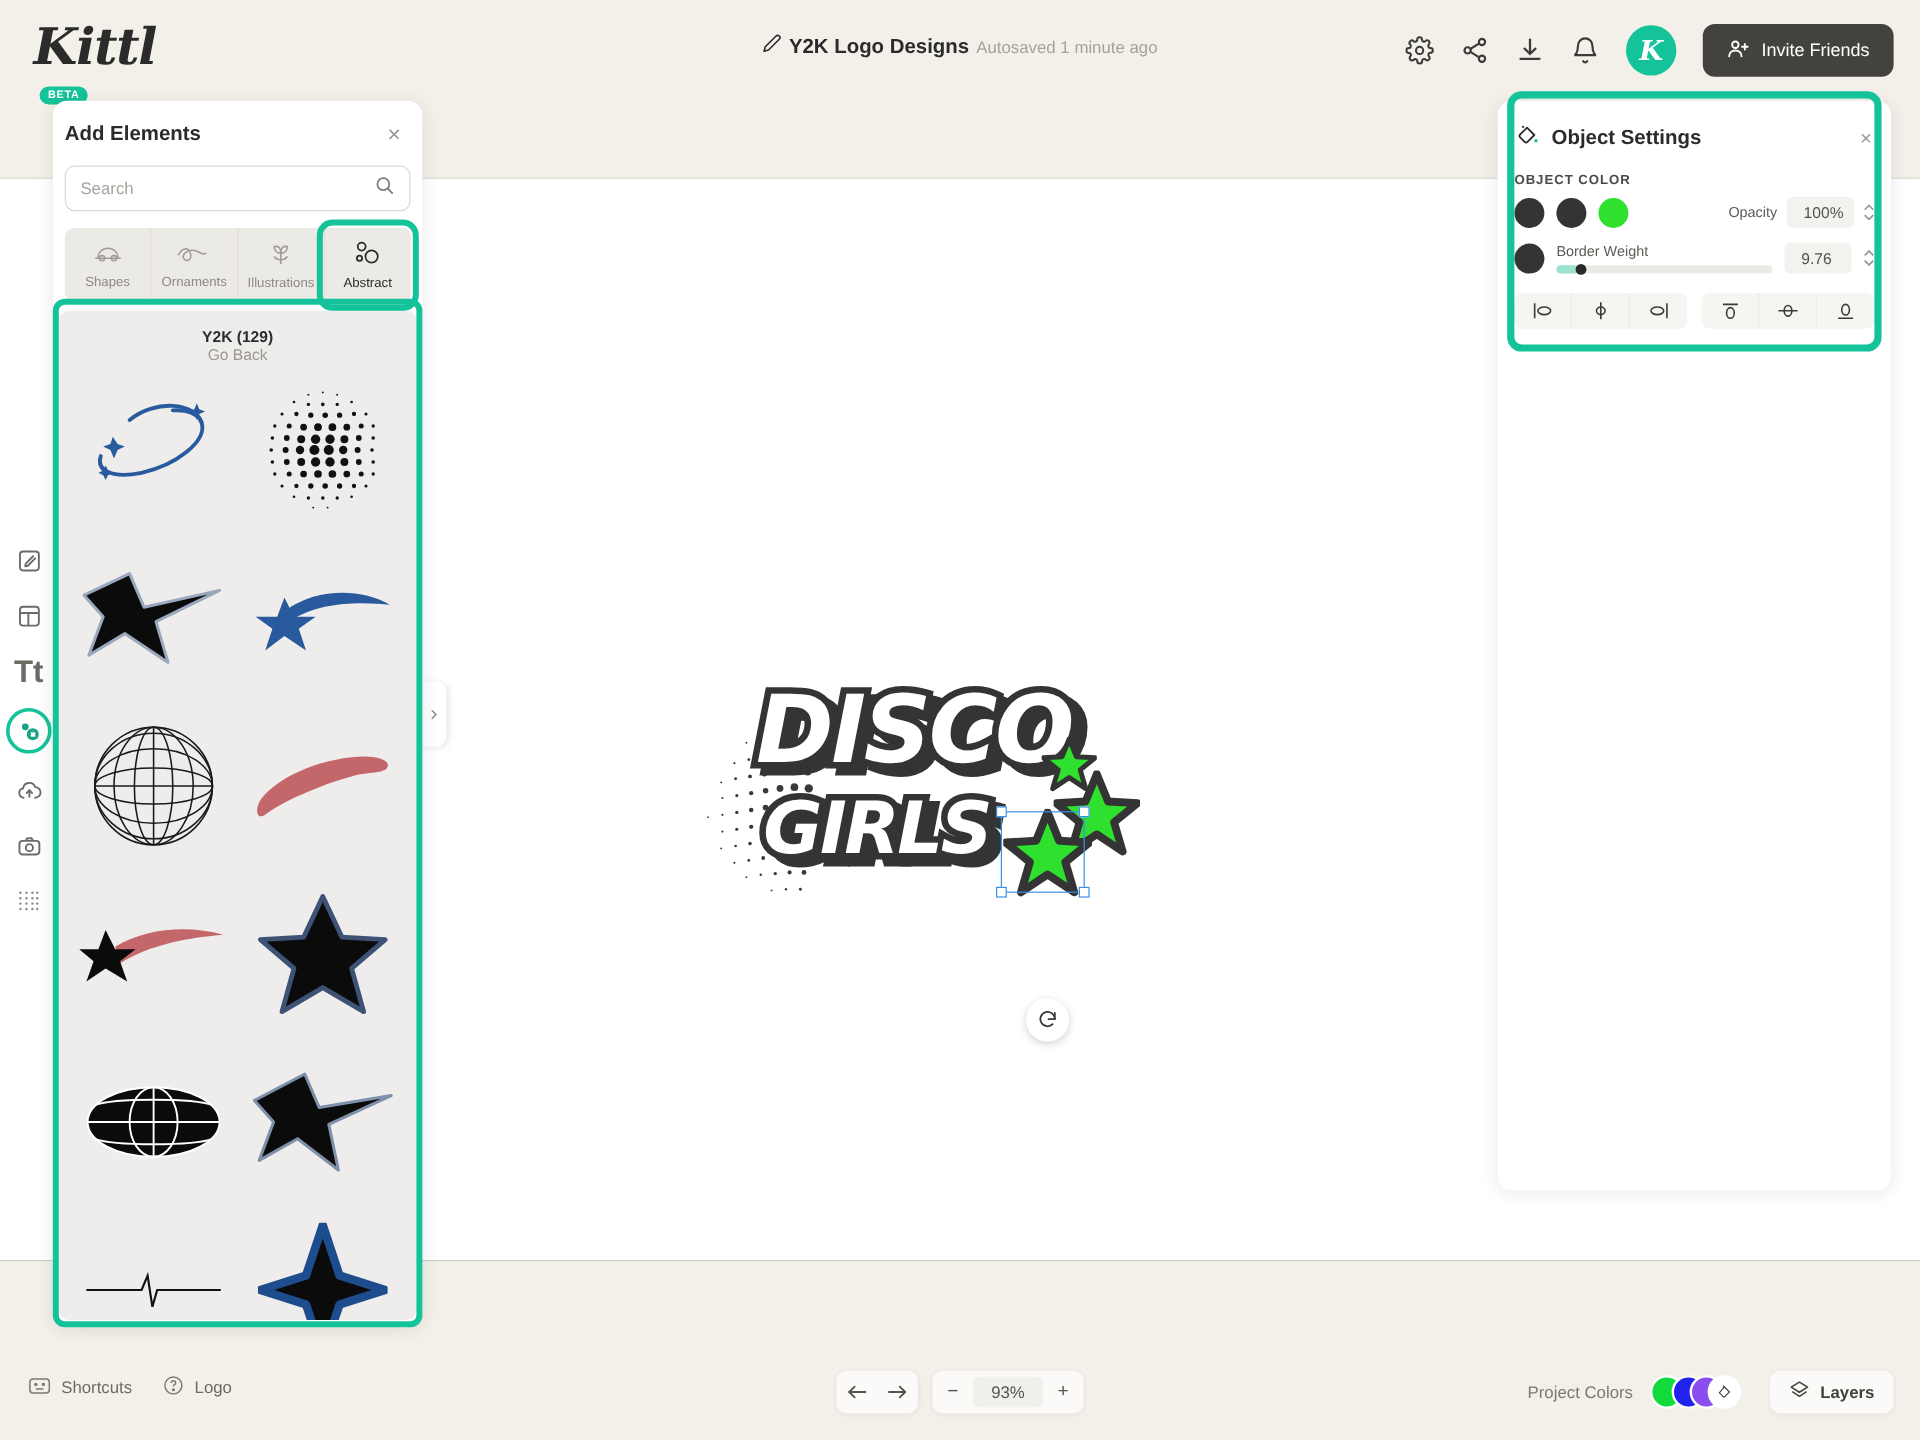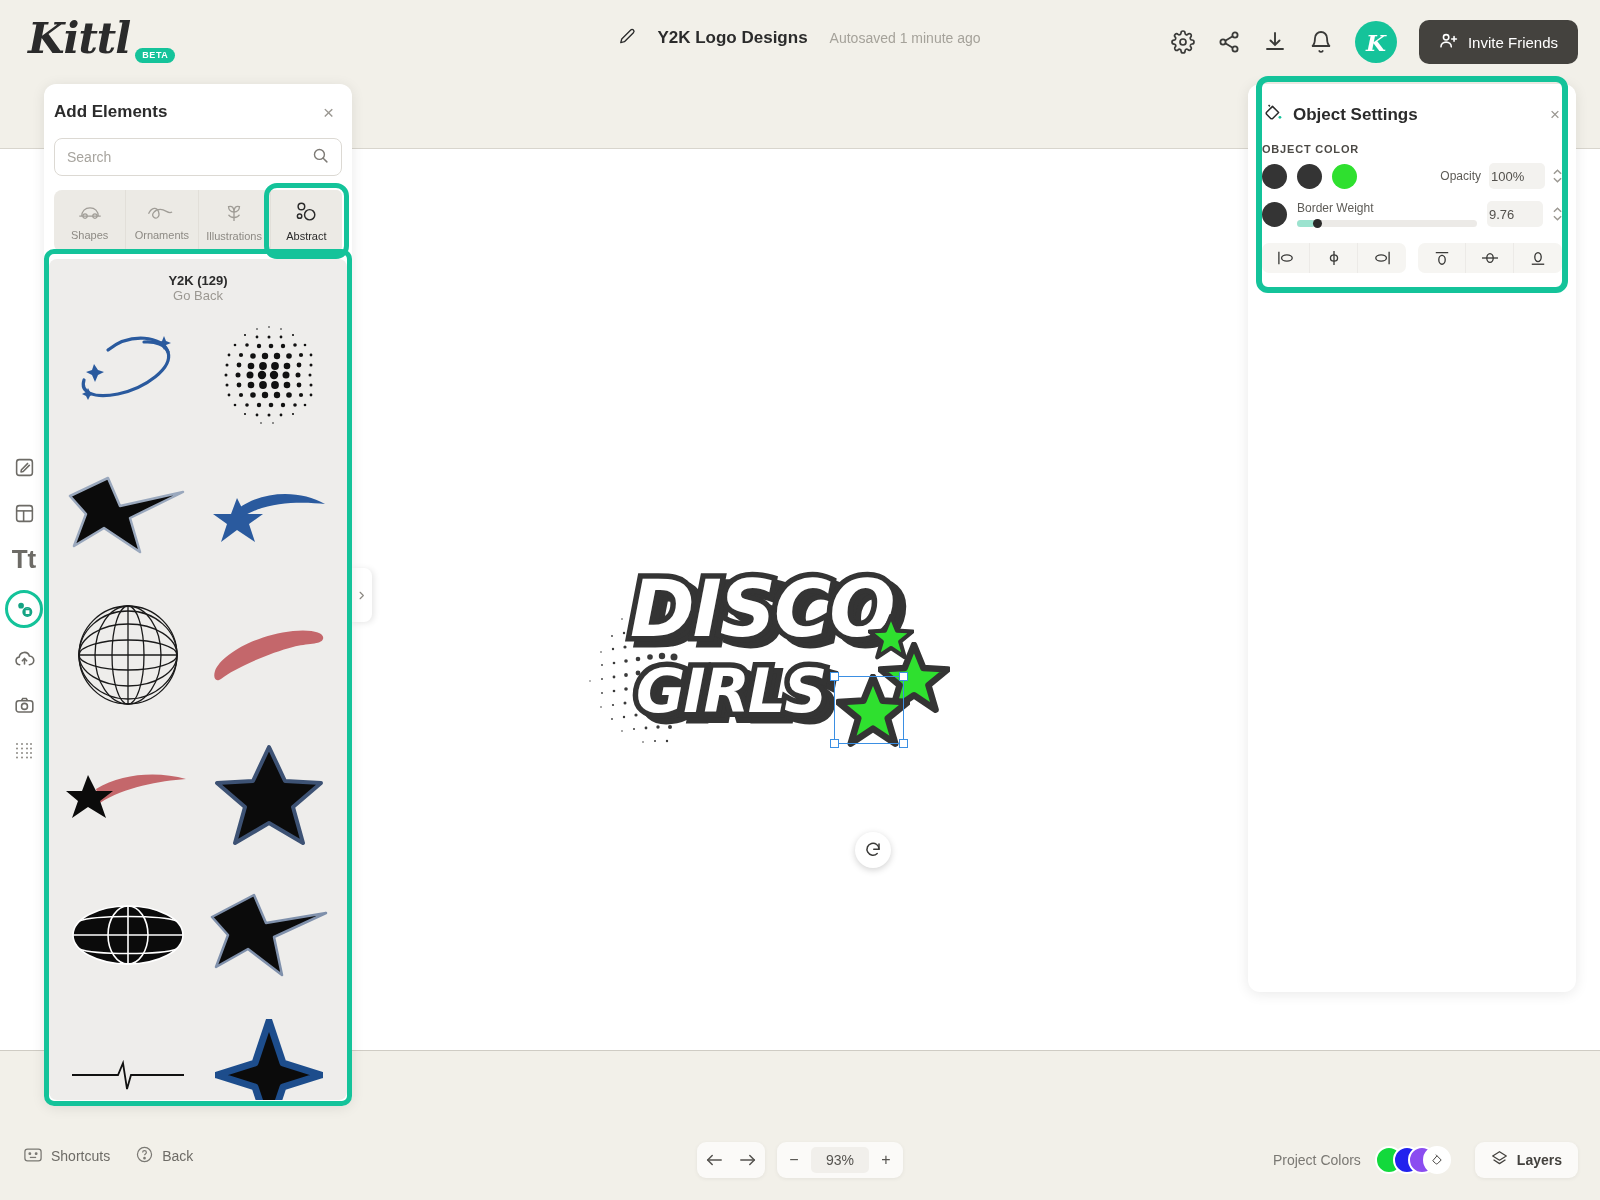--- a/index.html
+++ b/index.html
@@ -9,35 +9,35 @@
     background: #f2f0e9;
     overflow: hidden;
   }
   #app { position: relative; width: 1600px; height: 1200px; }
 
   
   .topbar {
     position: absolute; top: 0; left: 0; width: 1600px; height: 84px;
     background: #f2f0e9; z-index: 40;
   }
-  .logo-wrap { position: absolute; left: 28px; top: 14px; display: flex; align-items: flex-end; }
+  .logo-wrap { position: absolute; left: 28px; top: 14px; display: flex; align-items: flex-start; flex-direction: column; }
   .logo-text {
     font-family: "DejaVu Serif", serif;
     font-style: italic; font-weight: bold; font-size: 42px;
     color: #2b2b2b; letter-spacing: -1px;
   }
   .beta-badge {
     margin-left: 5px; margin-top: 9px;
     background: #15c39a; color: #fff; border-radius: 10px;
     font-size: 9px; font-weight: bold; letter-spacing: .6px;
     padding: 2px 7px 3px;
   }
   .doc-title-wrap {
     position: absolute; left: 50%; transform: translateX(-50%); top: 28px;
-    display: flex; align-items: center; gap: 22px;
+    display: flex; align-items: center; gap: 6px;
   }
   .doc-title { font-size: 17px; font-weight: bold; color: #2b2b2b; }
   .doc-saved { font-size: 14px; color: #a5a29a; }
   .top-right { position: absolute; right: 22px; top: 20px; display: flex; align-items: center; gap: 22px; }
   .ticon { width: 24px; height: 24px; color: #3a3a38; cursor: pointer; }
   .avatar {
     width: 42px; height: 42px; border-radius: 50%;
     background: #15c39a; color: #fff;
     display: flex; align-items: center; justify-content: center;
     font-family: "DejaVu Serif", serif; font-style: italic; font-weight: bold; font-size: 23px;
@@ -205,21 +205,21 @@
     color: #4c4a46; padding: 16px 14px 0;
   }
   .color-row {
     display: flex; align-items: center; padding: 8px 14px 0; gap: 10px;
   }
   .swatch { width: 25px; height: 25px; border-radius: 50%; cursor: pointer; }
   .opacity-wrap { margin-left: auto; display: flex; align-items: center; gap: 8px; }
   .mini-label { font-size: 12px; color: #5d5b56; }
   .num-field {
     width: 56px; height: 26px; background: #f3f2ef; border-radius: 5px;
-    display: flex; align-items: center; padding: 0 2px;
+    display: flex; align-items: center; padding: 0 14px;
     font-size: 13px; color: #53514d;
   }
   .stepper { display: flex; flex-direction: column; gap: 2px; color: #9b9892; line-height: 0; }
   .bw-row { display: flex; align-items: center; padding: 12px 14px 0; gap: 10px; }
   .bw-mid { flex: 1; }
   .bw-label { font-size: 12px; color: #5d5b56; margin-bottom: 5px; }
   .slider { height: 7px; border-radius: 4px; background: #eceae7; position: relative; }
   .slider-fill { position: absolute; left: 0; top: 0; height: 7px; width: 10%; background: #9be3cf; border-radius: 4px; }
   .slider-knob { position: absolute; left: 9%; top: -1px; width: 9px; height: 9px; border-radius: 50%; background: #2b2b2b; }
   .align-row {
@@ -847,21 +847,21 @@
         <span>Shortcuts</span>
       </div>
       <div class="bb-item">
         <span>
           <svg width="17" height="17" viewBox="0 0 20 20" fill="none" stroke="#7a7873" stroke-width="1.4">
               <circle cx="10" cy="10" r="8.3"></circle>
               <path d="M7.8 7.7c0-1.3 1-2.2 2.2-2.2s2.2.9 2.2 2.1c0 1.7-2.2 1.7-2.2 3.3"></path>
               <circle cx="10" cy="14.3" r="0.85" fill="#7a7873"></circle>
             </svg>
         </span>
-        <span>Back</span>
+        <span>Logo</span>
       </div>
     </div>
 
     <div class="bb-center">
       <div class="pill">
         <div class="pill-btn">
           <svg width="18" height="14" viewBox="0 0 20 14" fill="none" stroke="#55534f" stroke-width="1.7" stroke-linecap="round" stroke-linejoin="round">
               <path d="M18 7H3"></path>
               <polyline points="8 2 3 7 8 12"></polyline>
             </svg>

